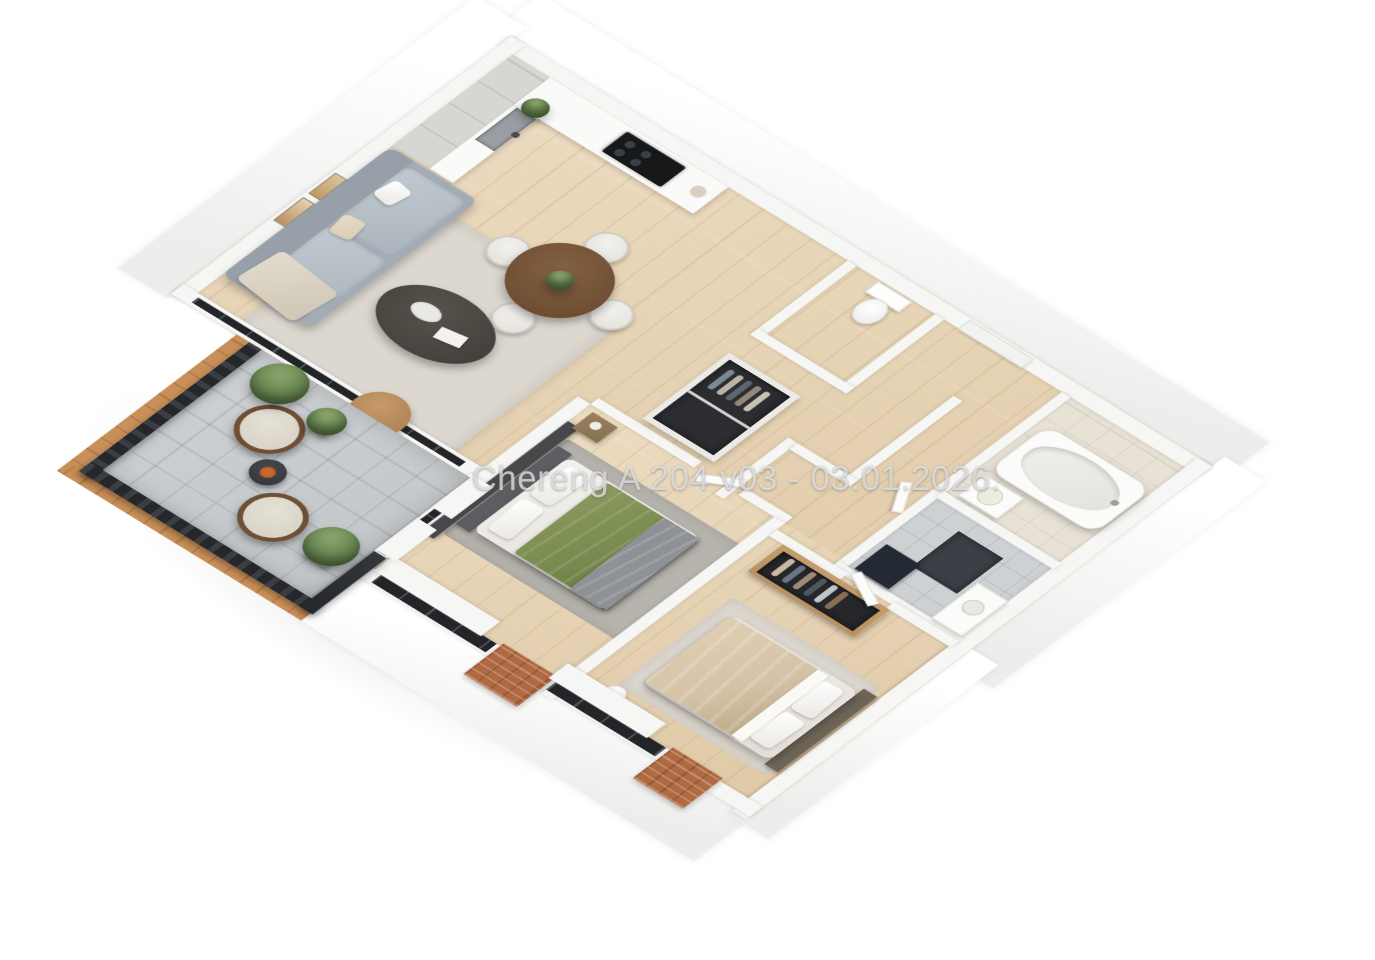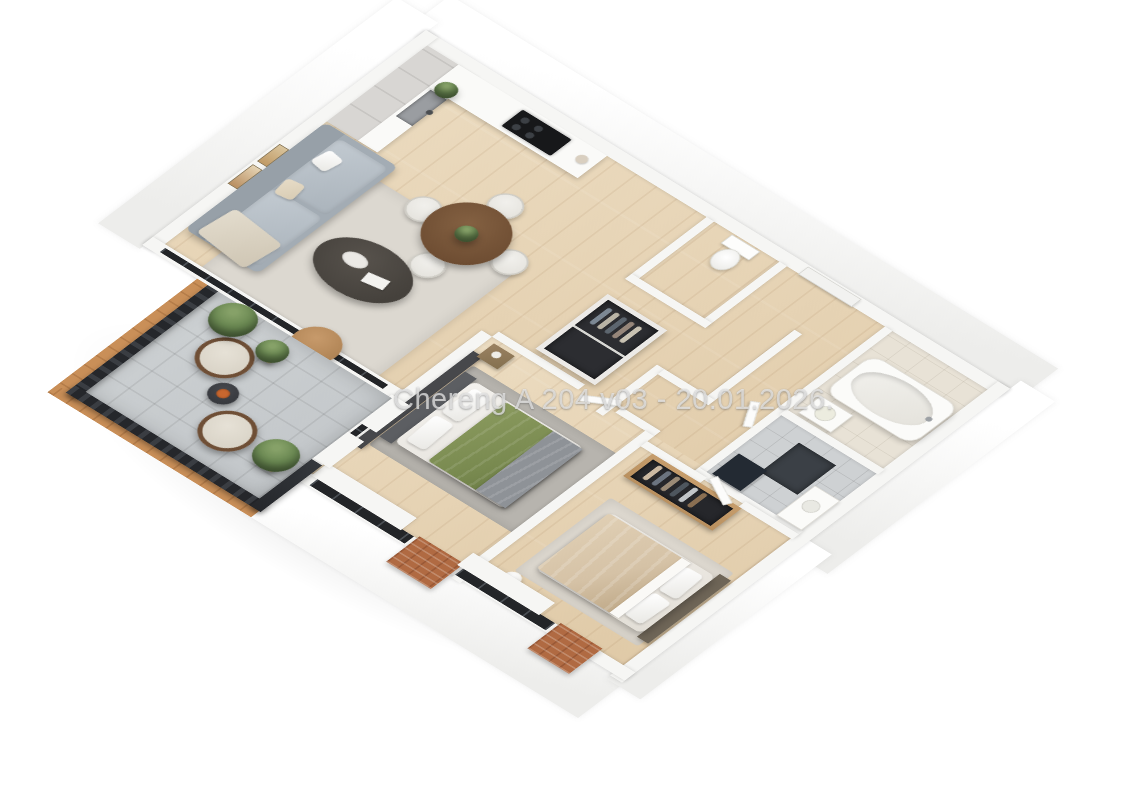--- a/index.html
+++ b/index.html
@@ -230,14 +230,14 @@
     <div class="abs plantc" style="left:184px;top:436px;width:34px;height:34px;"></div>
     <div class="abs pot" style="left:294px;top:564px;width:26px;height:22px;"></div>
     <div class="abs plantc" style="left:282px;top:540px;width:48px;height:48px;"></div>
 
     <div class="abs" style="left:472px;top:282px;width:40px;height:8px;background:#fcfcfb;border:1px solid #e0e0dc;transform:rotate(-32deg);box-shadow:1px 2px 3px rgba(0,0,0,.18);"></div>
     <div class="abs" style="left:650px;top:300px;width:40px;height:8px;background:#fcfcfb;border:1px solid #e0e0dc;transform:rotate(28deg);box-shadow:1px 2px 3px rgba(0,0,0,.18);"></div>
     <div class="abs" style="left:600px;top:196px;width:36px;height:8px;background:#fcfcfb;border:1px solid #e0e0dc;transform:rotate(60deg);box-shadow:1px 2px 3px rgba(0,0,0,.18);"></div>
 
   </div>
 
-  <div id="watermark">Chereng A 204 v03 - 20.01.2026.</div>
+  <div id="watermark">Chereng A 204 v03 - 03.01.2026.</div>
 </div>
 
 </body></html>

